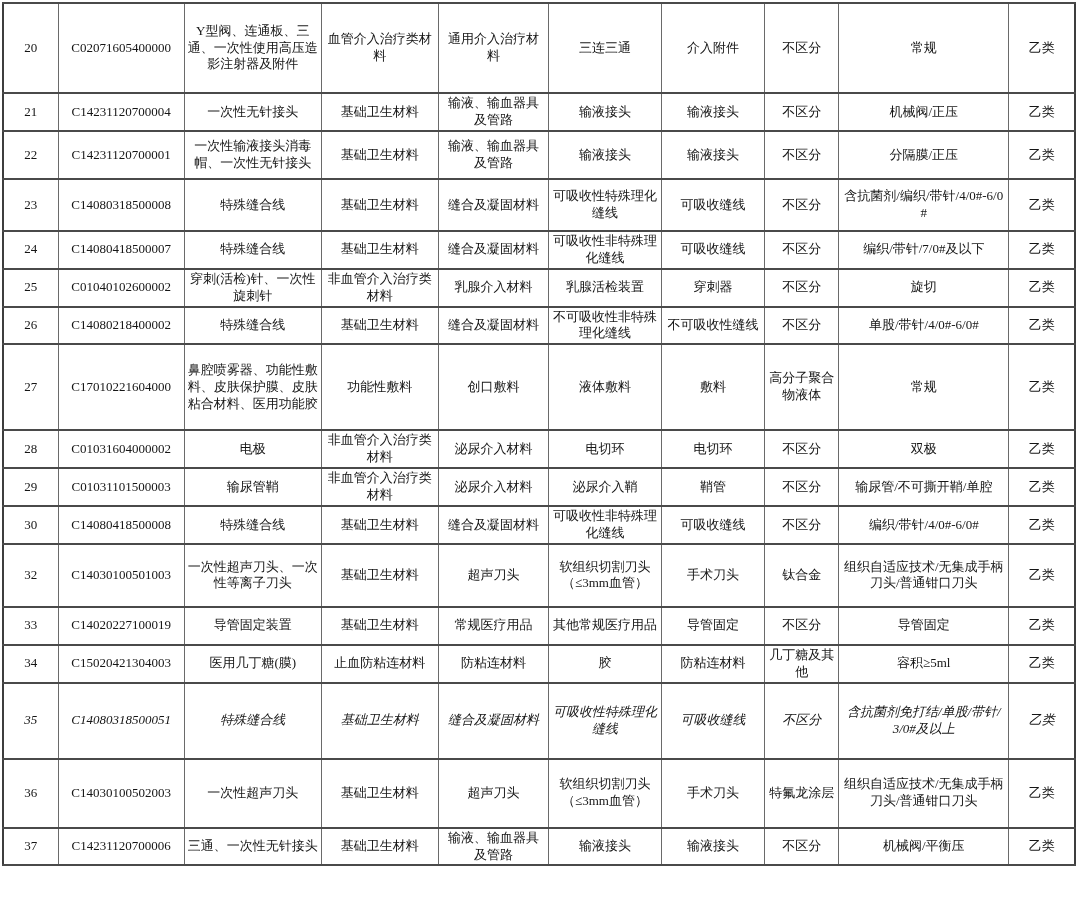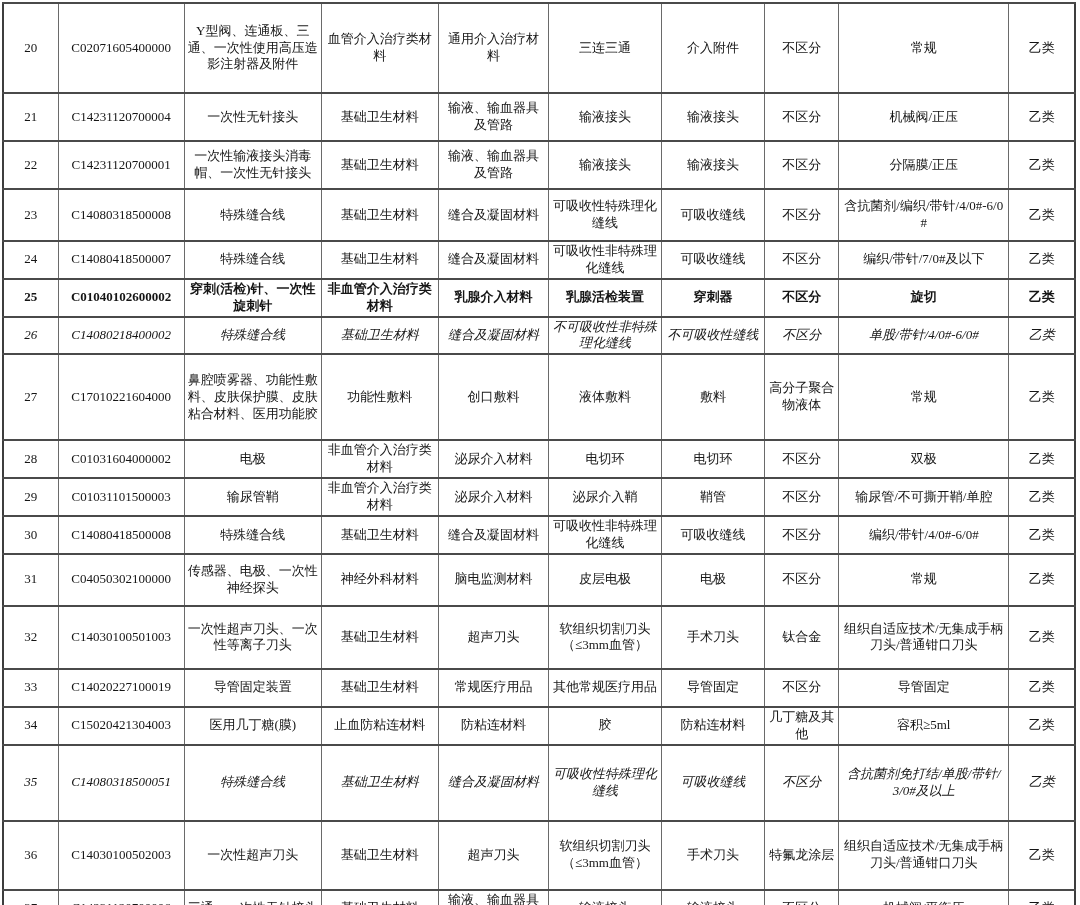--- a/index.html
+++ b/index.html
@@ -61,21 +61,21 @@
           <td>C02071605400000</td>
           <td>Y型阀、连通板、三通、一次性使用高压造影注射器及附件</td>
           <td>血管介入治疗类材料</td>
           <td>通用介入治疗材料</td>
           <td>三连三通</td>
           <td>介入附件</td>
           <td>不区分</td>
           <td>常规</td>
           <td>乙类</td>
         </tr>
-        <tr style="height: 48px; margin-top: 12px;">
+        <tr style="height: 38px; margin-top: 12px;">
           <td>21</td>
           <td>C14231120700004</td>
           <td>一次性无针接头</td>
           <td>基础卫生材料</td>
           <td>输液、输血器具及管路</td>
           <td>输液接头</td>
           <td>输液接头</td>
           <td>不区分</td>
           <td>机械阀/正压</td>
           <td>乙类</td>
@@ -109,33 +109,33 @@
           <td>C14080418500007</td>
           <td>特殊缝合线</td>
           <td>基础卫生材料</td>
           <td>缝合及凝固材料</td>
           <td>可吸收性非特殊理化缝线</td>
           <td>可吸收缝线</td>
           <td>不区分</td>
           <td>编织/带针/7/0#及以下</td>
           <td>乙类</td>
         </tr>
-        <tr style="height: 37px; font-weight: bold;">
+        <tr style="height: 37px;">
           <td>25</td>
           <td>C01040102600002</td>
           <td>穿刺(活检)针、一次性旋刺针</td>
           <td>非血管介入治疗类材料</td>
           <td>乳腺介入材料</td>
           <td>乳腺活检装置</td>
           <td>穿刺器</td>
           <td>不区分</td>
           <td>旋切</td>
           <td>乙类</td>
         </tr>
-        <tr style="height: 36px; font-style: italic;">
+        <tr style="height: 36px;">
           <td>26</td>
           <td>C14080218400002</td>
           <td>特殊缝合线</td>
           <td>基础卫生材料</td>
           <td>缝合及凝固材料</td>
           <td>不可吸收性非特殊理化缝线</td>
           <td>不可吸收性缝线</td>
           <td>不区分</td>
           <td>单股/带针/4/0#-6/0#</td>
           <td>乙类</td>
@@ -181,32 +181,20 @@
           <td>C14080418500008</td>
           <td>特殊缝合线</td>
           <td>基础卫生材料</td>
           <td>缝合及凝固材料</td>
           <td>可吸收性非特殊理化缝线</td>
           <td>可吸收缝线</td>
           <td>不区分</td>
           <td>编织/带针/4/0#-6/0#</td>
           <td>乙类</td>
         </tr>
-        <tr style="height: 52px;">
-          <td>31</td>
-          <td>C04050302100000</td>
-          <td>传感器、电极、一次性神经探头</td>
-          <td>神经外科材料</td>
-          <td>脑电监测材料</td>
-          <td>皮层电极</td>
-          <td>电极</td>
-          <td>不区分</td>
-          <td>常规</td>
-          <td>乙类</td>
-        </tr>
         <tr style="height: 63px; margin-left: 32px;">
           <td>32</td>
           <td>C14030100501003</td>
           <td>一次性超声刀头、一次性等离子刀头</td>
           <td>基础卫生材料</td>
           <td>超声刀头</td>
           <td>软组织切割刀头（≤3mm血管）</td>
           <td>手术刀头</td>
           <td>钛合金</td>
           <td>组织自适应技术/无集成手柄刀头/普通钳口刀头</td>

